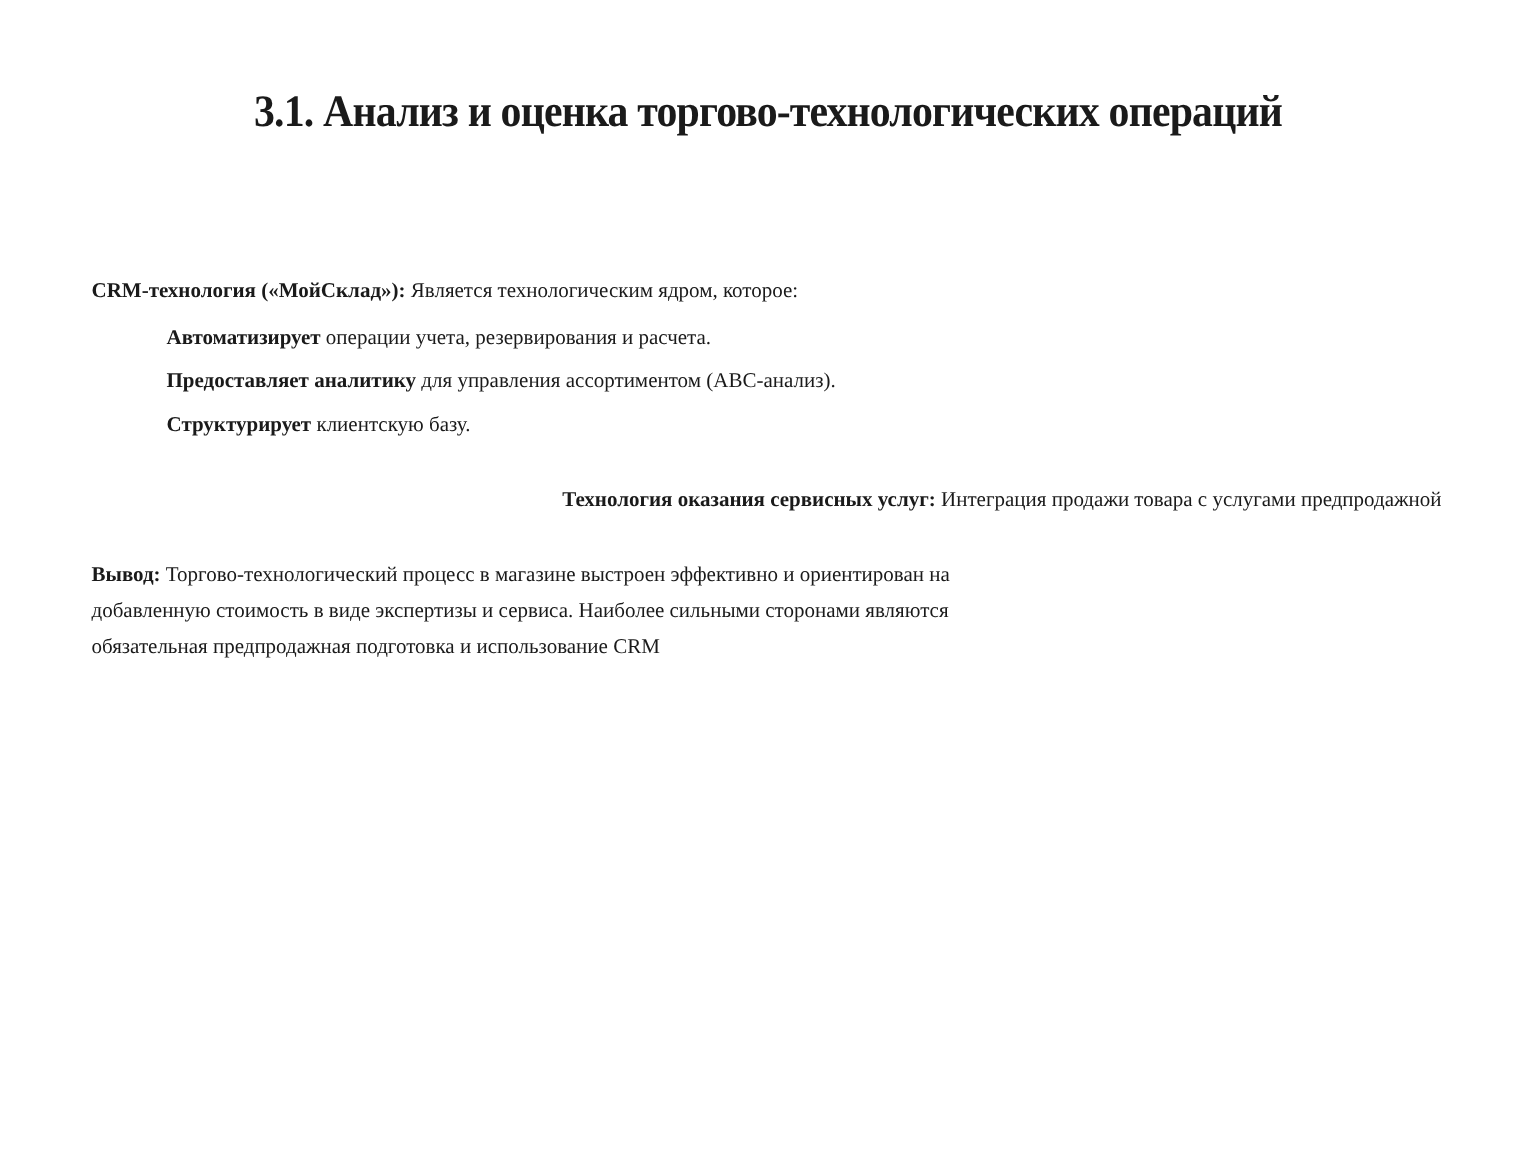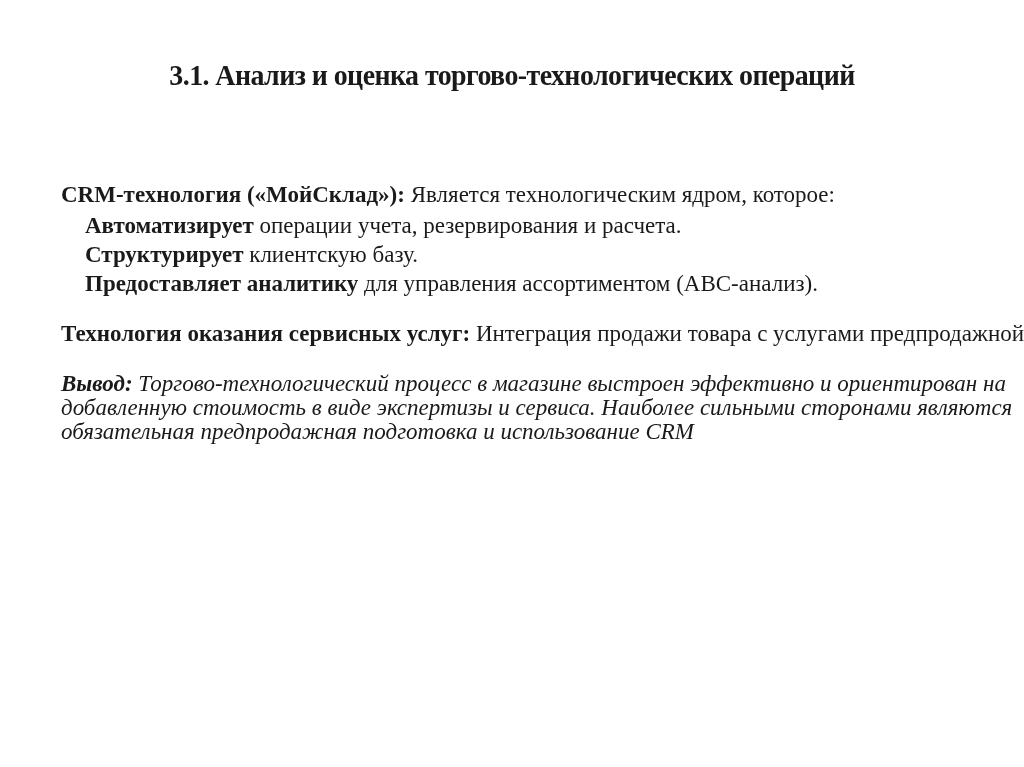--- a/index.html
+++ b/index.html
@@ -26,60 +26,60 @@
       letter-spacing: -0.6px;
       transform: scaleX(0.93);
       transform-origin: center;
       margin: 0;
     }
     .content {
       position: absolute;
       left: 61px;
       top: 183px;
       width: 900px;
-      font-size: 23px;
+      font-size: 14px;
       line-height: 24px;
     }
     .para { margin: 0; }
     .line { white-space: nowrap; display: block; }
     .bold { font-weight: bold; }
     .sub-list {
       margin: 4px 0 0 0;
       padding: 0;
       list-style: none;
     }
     .sub-list li {
-      margin-left: 24px;
+      margin-left: 50px;
       height: 29px;
       line-height: 29px;
       white-space: nowrap;
     }
     .block2 { margin-top: 24px; text-align: right; }
-    .block3 { margin-top: 26px; font-style: italic; }
+    .block3 { margin-top: 26px; }
   </style>
 </head>
 <body>
 
 <h1 class="slide-title">3.1. Анализ и оценка торгово-технологических операций</h1>
 
 <div class="content">
 
   <div class="block1">
     <p class="para">
       <span class="bold">CRM-технология («МойСклад»):</span><span> Является технологическим ядром, которое:</span>
     </p>
     <ul class="sub-list">
       <li>
         <span class="bold">Автоматизирует</span><span> операции учета, резервирования и расчета.</span>
       </li>
       <li>
-        <span class="bold">Структурирует</span><span> клиентскую базу.</span>
+        <span class="bold">Предоставляет аналитику</span><span> для управления ассортиментом (ABC-анализ).</span>
       </li>
       <li>
-        <span class="bold">Предоставляет аналитику</span><span> для управления ассортиментом (ABC-анализ).</span>
+        <span class="bold">Структурирует</span><span> клиентскую базу.</span>
       </li>
     </ul>
   </div>
 
   <div class="block2">
     <p class="para">
       <span class="line"><span class="bold">Технология оказания сервисных услуг:</span><span> Интеграция продажи товара с услугами предпродажной</span></span>
     </p>
   </div>
 

